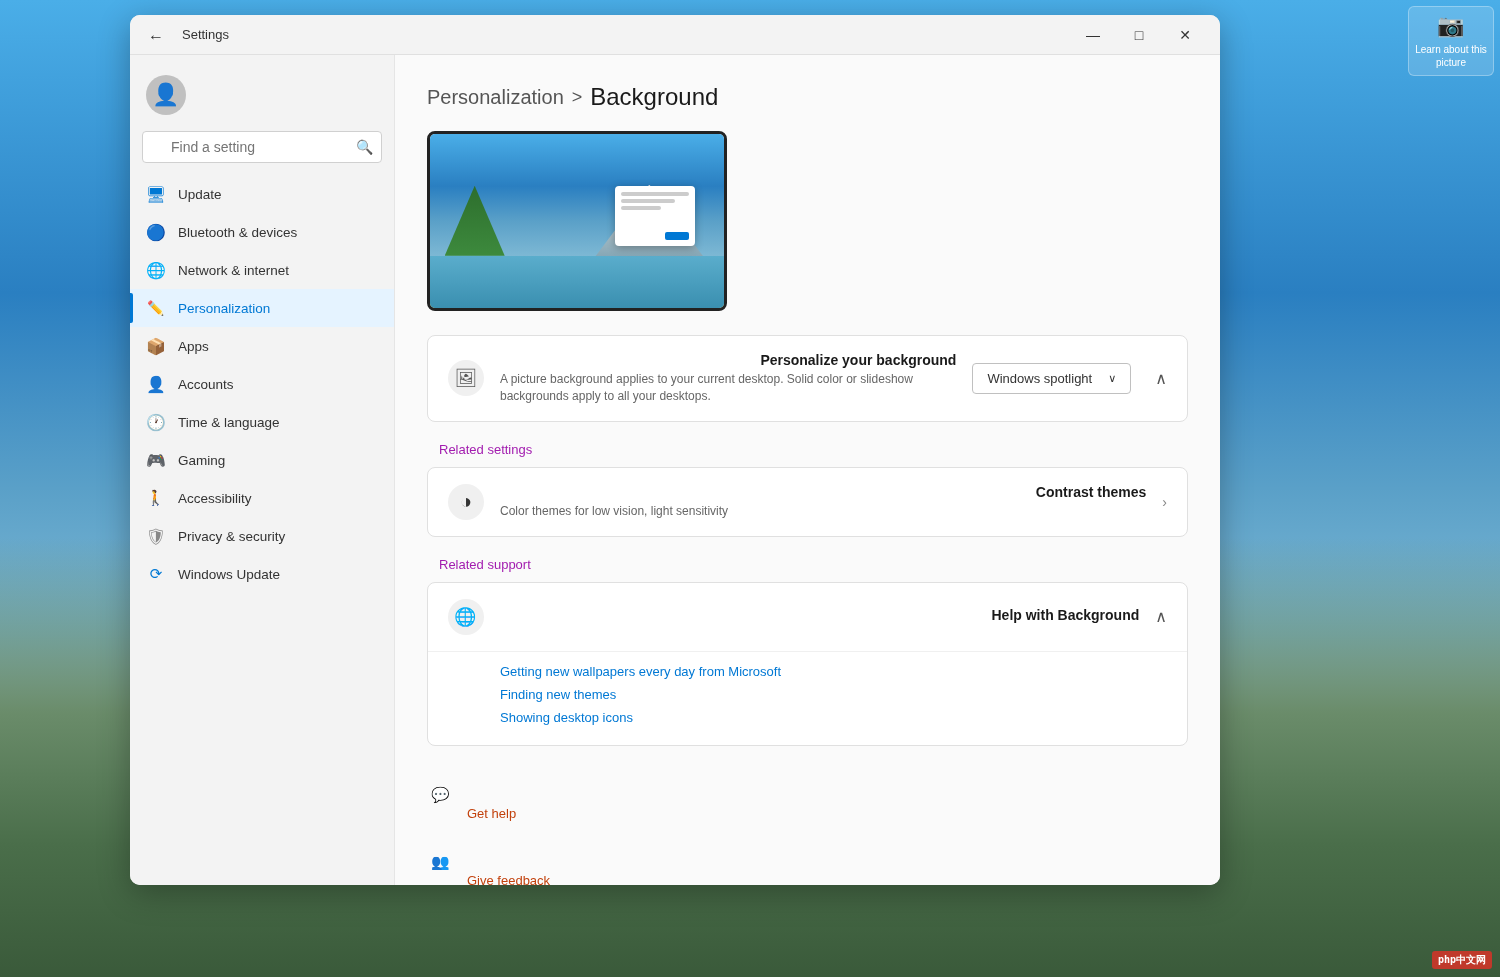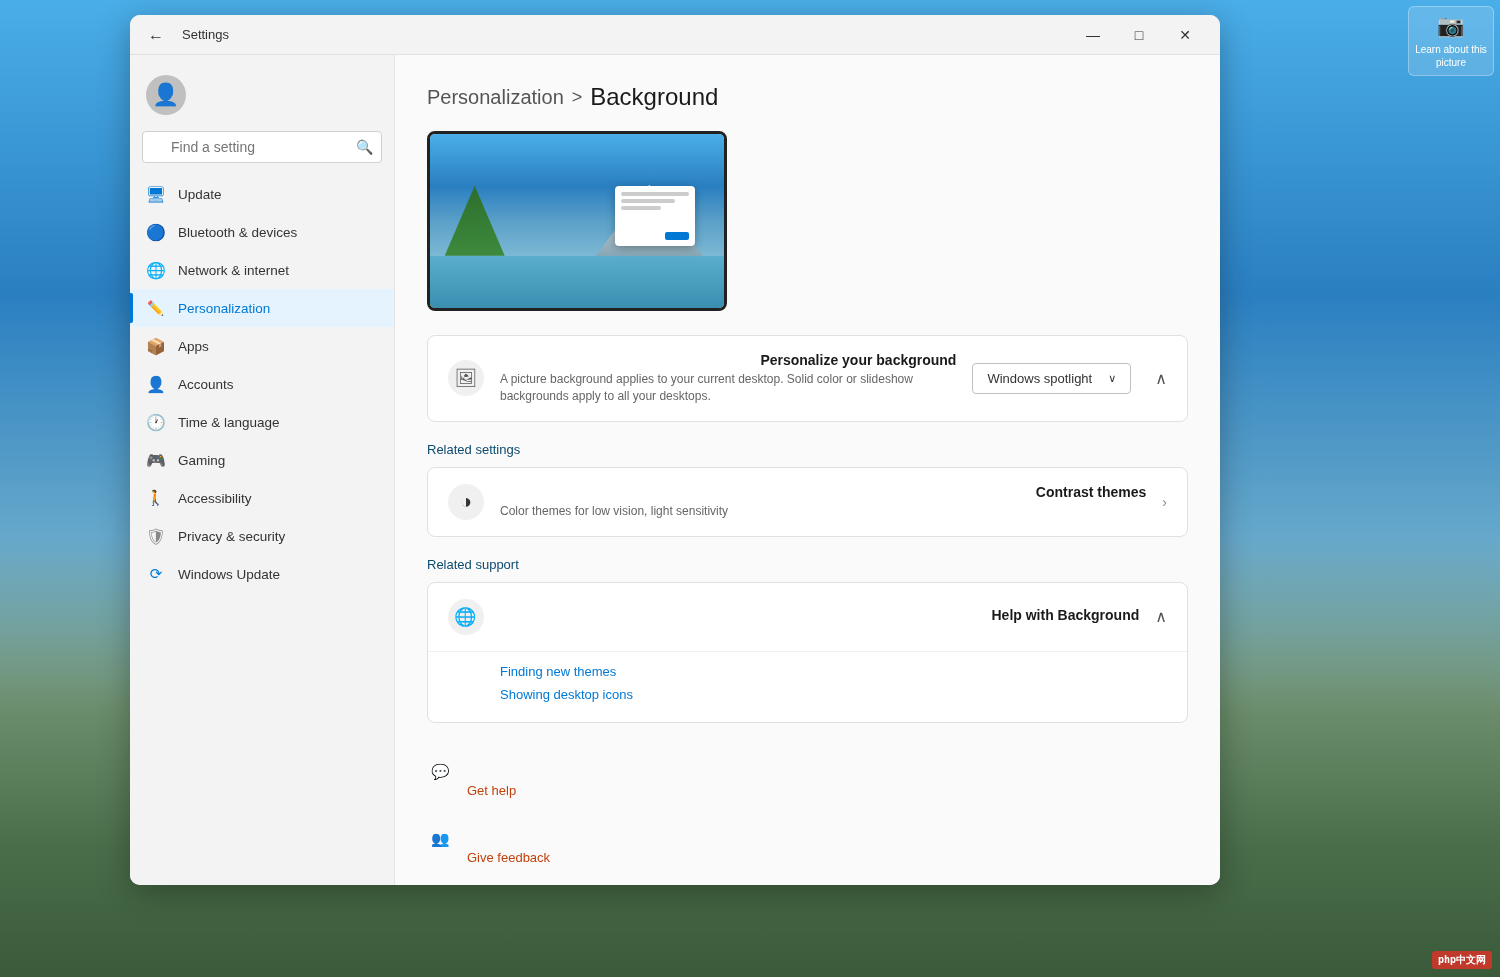--- a/index.html
+++ b/index.html
@@ -360,23 +360,23 @@
       font-size: 12px;
       color: #555;
     }
     .chevron-right {
       font-size: 14px;
       color: #888;
     }
 
     .section-title {
       font-size: 13px;
-      color: #0c4a6e;
+      color: #a21caf;
       font-weight: 500;
-      margin: 20px 0 10px;
+      margin: 20px 12px 10px;
     }
 
     
     .help-header {
       display: flex;
       align-items: center;
       padding: 16px 20px;
       gap: 16px;
       cursor: pointer;
     }
@@ -583,20 +583,21 @@
         <div class="help-header">
           <div class="row-icon">
             <span style="font-size:18px; color:#555;">🌐</span>
           </div>
           <div class="row-text">
             <div class="row-title">Help with Background</div>
           </div>
           <span class="chevron-up" style="font-size:16px; color:#555;">∧</span>
         </div>
         <div class="help-content">
+          <a class="help-link">Getting new wallpapers every day from Microsoft</a>
           <a class="help-link">Finding new themes</a>
           <a class="help-link">Showing desktop icons</a>
         </div>
       </div>
 
       <div class="bottom-actions">
         <div class="bottom-action-item">
           <div class="bottom-action-icon">
             <span style="font-size:15px;">💬</span>
           </div>

